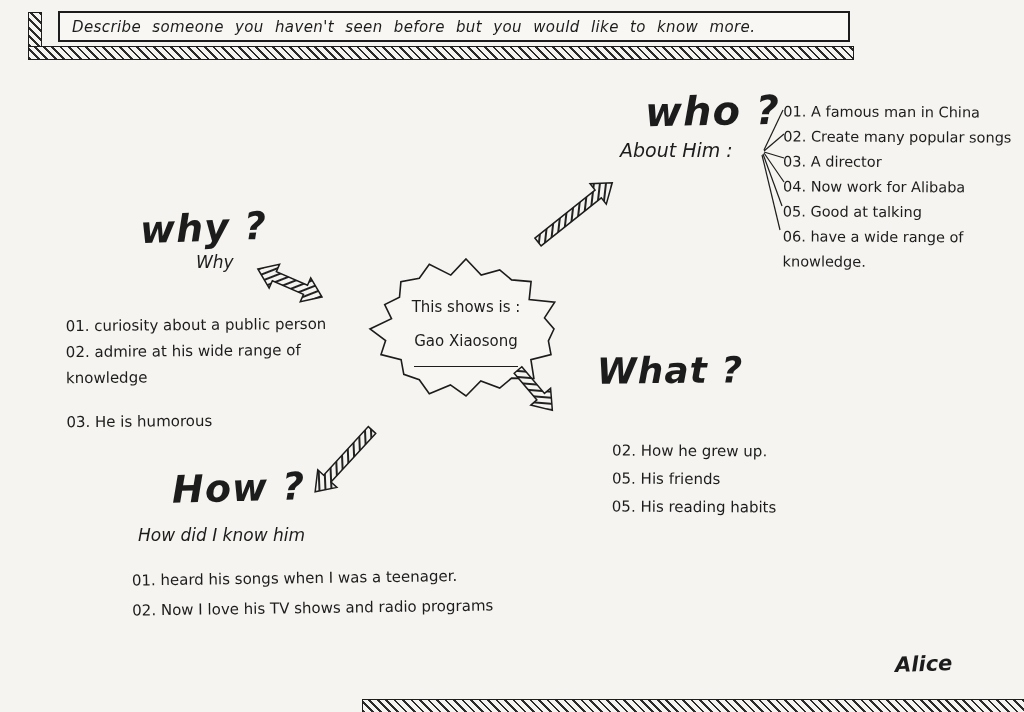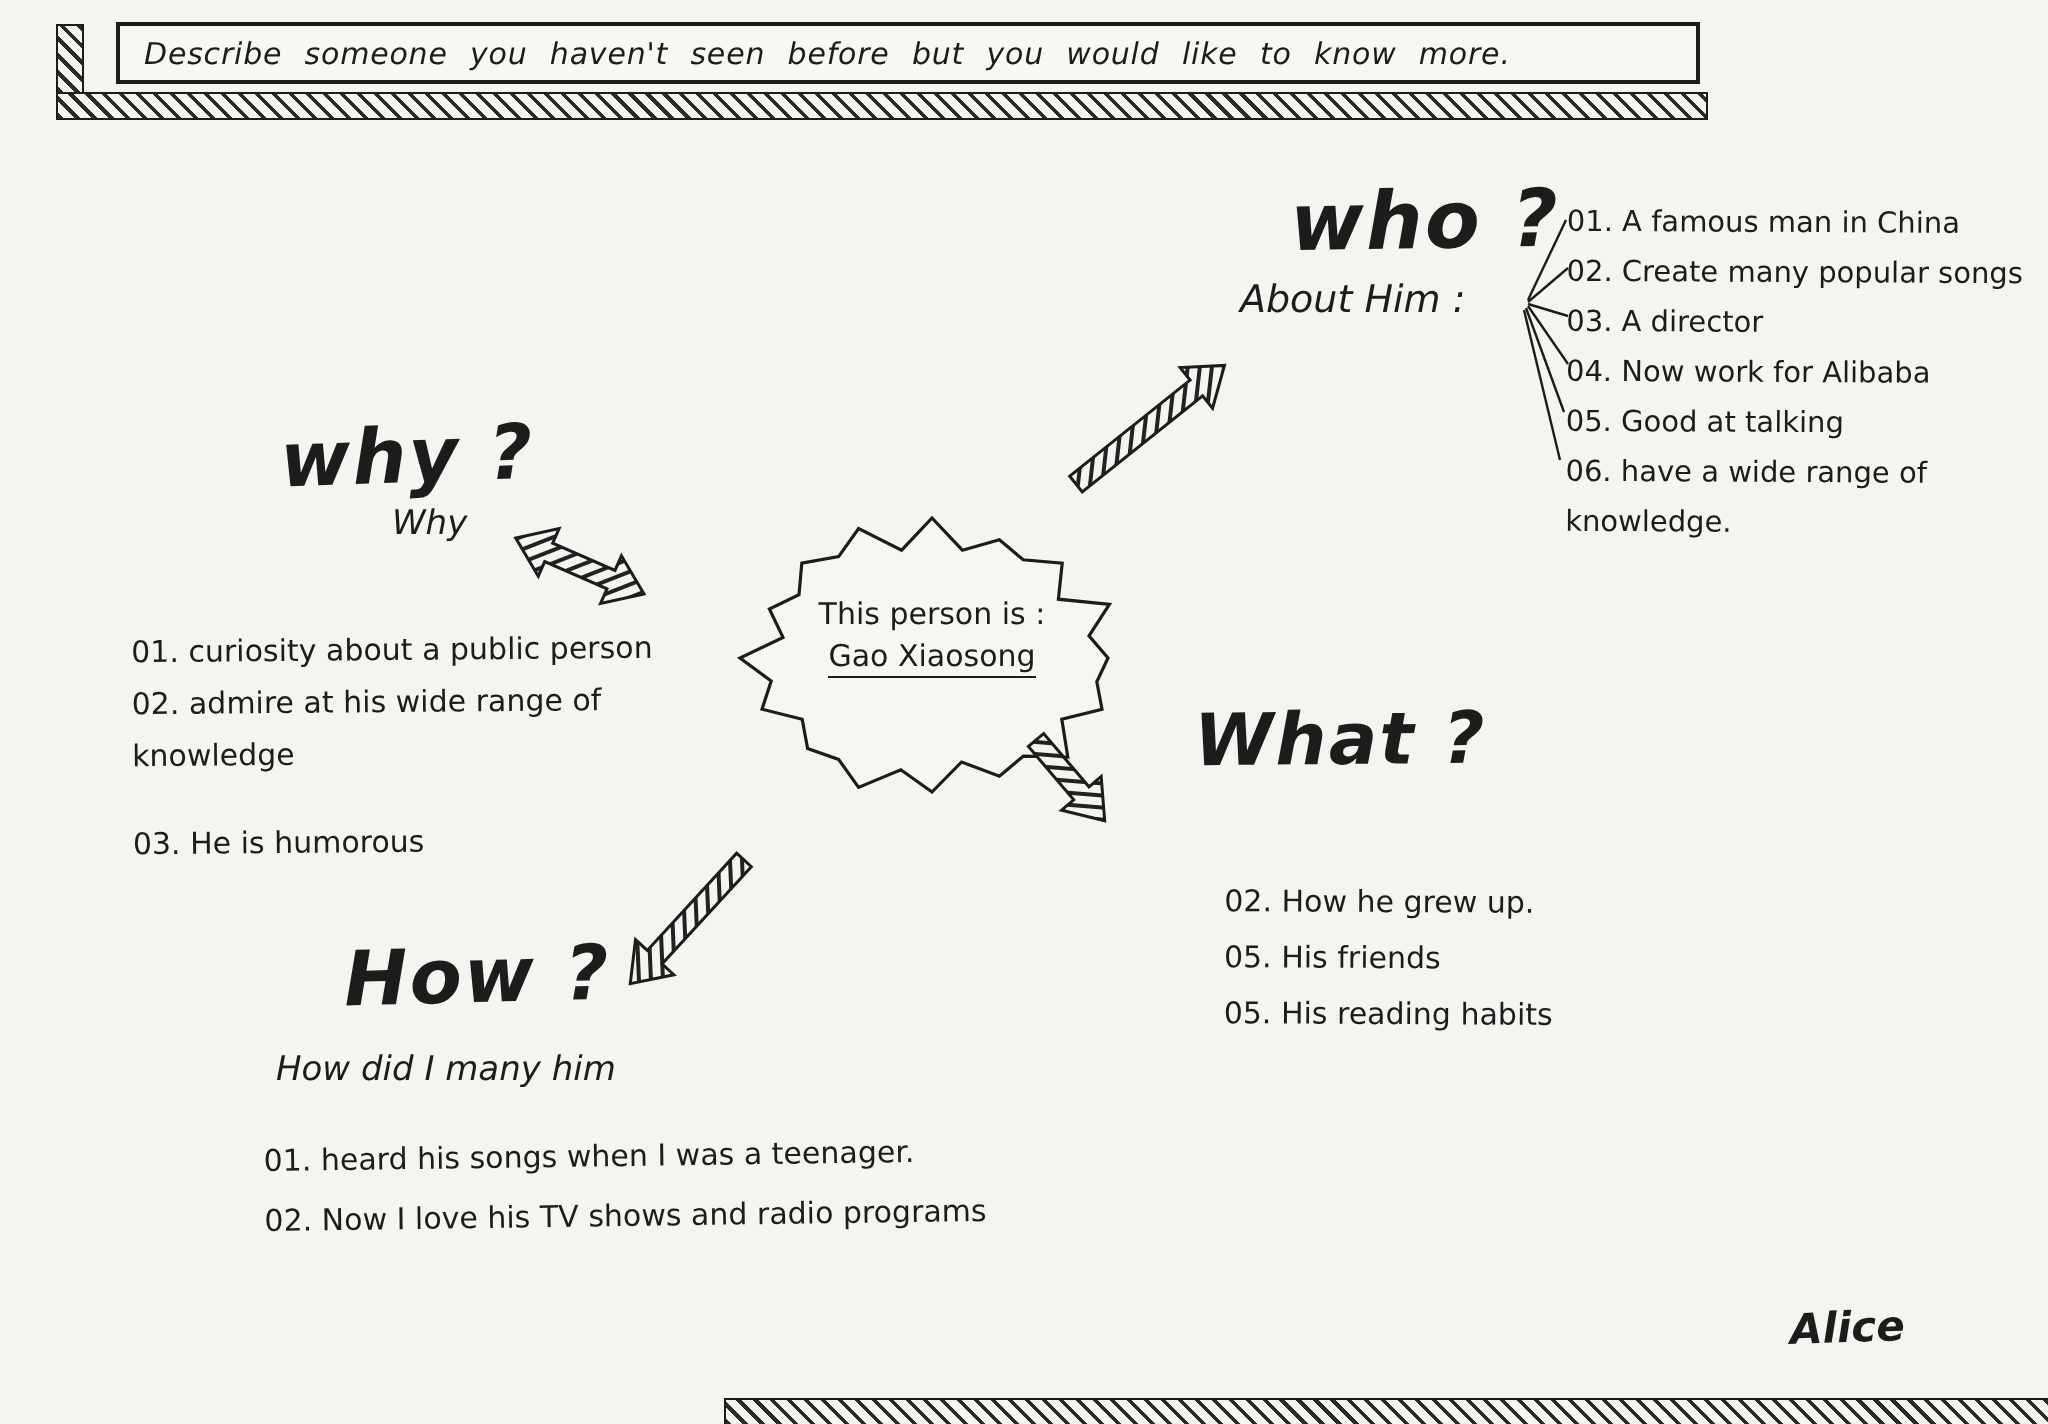--- a/index.html
+++ b/index.html
@@ -52,22 +52,22 @@
 
   .how-heading  { left:172px; top:466px; font-size:38px; transform:rotate(-1.5deg); }
   .how-sub      { left:138px; top:525px; font-size:17px; }
   .how-list     { left:132px; top:563px; font-size:15px; line-height:30px; transform:rotate(-0.8deg); }
 
   .center-label {
     position:absolute; left:398px; top:298px; width:136px;
     text-align:center; font-size:15px;
   }
   .center-label .name {
-    display:inline-block; margin-top:3px;
-    border-bottom:1.6px solid #1c1c1c; padding-bottom:1px;
+    display:inline-block; margin-top:16px;
+    border-bottom:1.6px solid #1c1c1c; padding-bottom:16px;
   }
 
   .signature { position:absolute; left:895px; top:652px; font-size:21px; font-style:italic; font-weight:bold; transform:rotate(-2deg); }
 </style>
 </head>
 <body>
 
 <div class="page">
 
   <div class="banner-hatch-bottom hatch"></div>
@@ -106,21 +106,21 @@
       <line x1="764" y1="150" x2="783" y2="110"></line>
       <line x1="764" y1="151" x2="784" y2="134"></line>
       <line x1="764" y1="152" x2="784" y2="158"></line>
       <line x1="764" y1="153" x2="784" y2="182"></line>
       <line x1="763" y1="154" x2="782" y2="206"></line>
       <line x1="762" y1="155" x2="780" y2="230"></line>
     </g>
   </svg>
 
   <div class="center-label">
-    <div>This person is :</div>
+    <div>This shows is :</div>
     <div class="name">Gao Xiaosong</div>
   </div>
 
   <div class="h-big who-heading">who ?</div>
   <div class="h-sub who-sub">About Him :</div>
   <div class="list who-list">
     <div class="item">01.  A famous man in China</div>
     <div class="item">02.  Create many popular songs</div>
     <div class="item">03.  A director</div>
     <div class="item">04.  Now work for Alibaba</div>
@@ -137,21 +137,21 @@
   </div>
 
   <div class="h-big what-heading">What ?</div>
   <div class="list what-list">
     <div class="item">02.  How he grew up.</div>
     <div class="item">05.  His friends</div>
     <div class="item">05.  His reading habits</div>
   </div>
 
   <div class="h-big how-heading">How ?</div>
-  <div class="h-sub how-sub">How did I many him</div>
+  <div class="h-sub how-sub">How did I know him</div>
   <div class="list how-list">
     <div class="item">01.  heard his songs when I was a teenager.</div>
     <div class="item">02.  Now I love his TV shows and radio programs</div>
   </div>
 
   <div class="signature">Alice</div>
 
   <div class="bottom-bar hatch"></div>
 
 </div>

